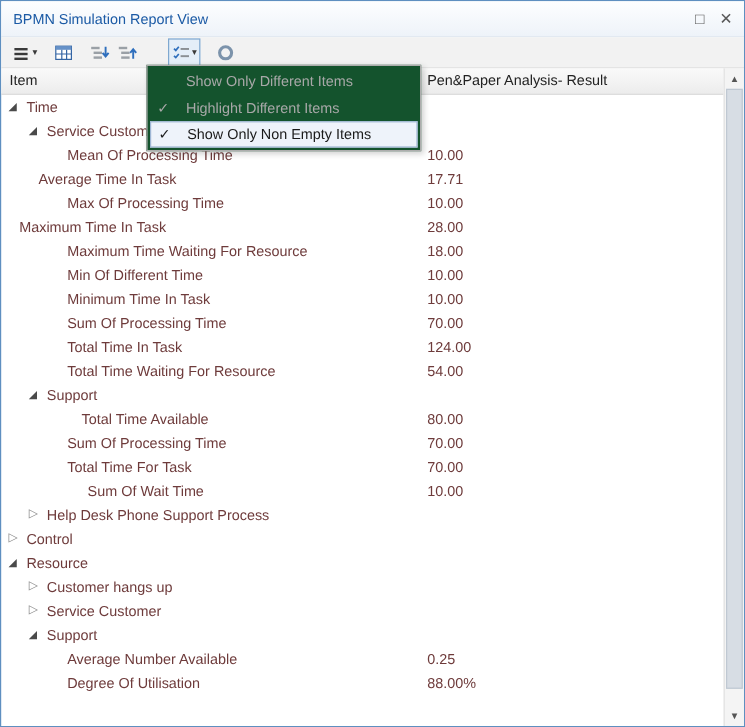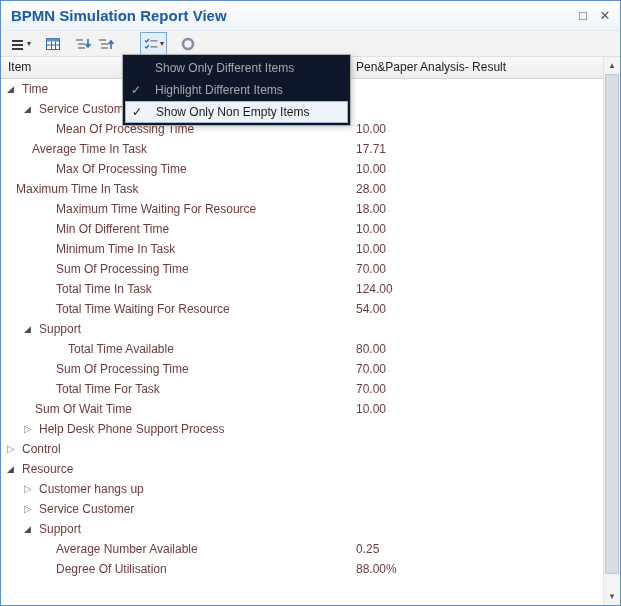--- a/index.html
+++ b/index.html
@@ -7,21 +7,21 @@
     position:relative; width:621px; height:606px; box-sizing:border-box;
     border:1px solid #5e8fc0; background:#ffffff; overflow:hidden;
     font-family:"Liberation Sans", sans-serif;
   }
   
   .titlebar {
     height:30px; display:flex; align-items:center;
     background:linear-gradient(#fdfeff,#eef3f9);
     border-bottom:1px solid #e2e9f1; padding:0 4px 0 10px; box-sizing:border-box;
   }
-  .title { flex:1; font-size:15px; font-weight:bold; color:#1b5aa5; }
+  .title { flex:1; font-size:12px; font-weight:normal; color:#1b5aa5; }
   .win-btn {
     width:22px; height:22px; line-height:22px; text-align:center;
     color:#5a5a5a; font-size:13px; cursor:default;
   }
   
   .toolbar {
     height:26px; background:#f2f2f2; border-bottom:1px solid #e0e0e0;
     display:flex; align-items:center; padding-left:6px; box-sizing:border-box;
   }
   .tb-btn { height:22px; display:flex; align-items:center; padding:0 2px; border:1px solid transparent; }
@@ -39,21 +39,21 @@
   .grid-body { width:602px; font-size:12px; color:#6e3b3b; }
   .row { display:flex; height:20px; line-height:20px; }
   .cell-item { width:349px; box-sizing:border-box; display:flex; align-items:center; overflow:hidden; white-space:nowrap; }
   .expander { width:12px; margin-right:3px; text-align:left; flex:0 0 12px; }
   .expander.exp { color:#4a4a4a; font-size:9px; }
   .expander.col { color:#8a8a8a; font-size:10px; }
   .cell-value { padding-left:6px; white-space:nowrap; }
   
   .menu {
     position:absolute; left:121px; top:53px; width:229px; box-sizing:border-box;
-    background:#0f172a; border:1px solid #adadad; box-shadow:2px 2px 5px rgba(0,0,0,0.18);
+    background:#14532d; border:1px solid #adadad; box-shadow:2px 2px 5px rgba(0,0,0,0.18);
     padding:2px; z-index:20; font-size:12px;
   }
   .menu-item { height:22px; box-sizing:border-box; display:flex; align-items:center; padding:0 6px; color:#1a1a1a; }
   .menu-item.disabled { color:#a8a8a8; }
   .menu-item.highlighted { background:#eef3fa; border:1px solid #9eb6d4; }
   .check { width:24px; flex:0 0 24px; font-size:12px; }
   .menu-item.disabled .check { color:#a8a8a8; }
   
   .scrollbar {
     position:absolute; top:56px; right:0; width:17px; bottom:0;
@@ -260,21 +260,21 @@
 
   <div class="row">
     <div class="cell-item" style="padding-left: 40px;">
       <span class="expander"></span>
       <span class="row-label">Total Time For Task</span>
     </div>
     <div class="cell-value">70.00</div>
   </div>
 
   <div class="row">
-    <div class="cell-item" style="padding-left: 19px; text-align: right;">
+    <div class="cell-item" style="padding-left: 57px; text-align: right;">
       <span class="expander"></span>
       <span class="row-label">Sum Of Wait Time</span>
     </div>
     <div class="cell-value">10.00</div>
   </div>
 
   <div class="row">
     <div class="cell-item" style="padding-left: 23px;">
       <span class="expander col">▷</span>
       <span class="row-label">Help Desk Phone Support Process</span>

